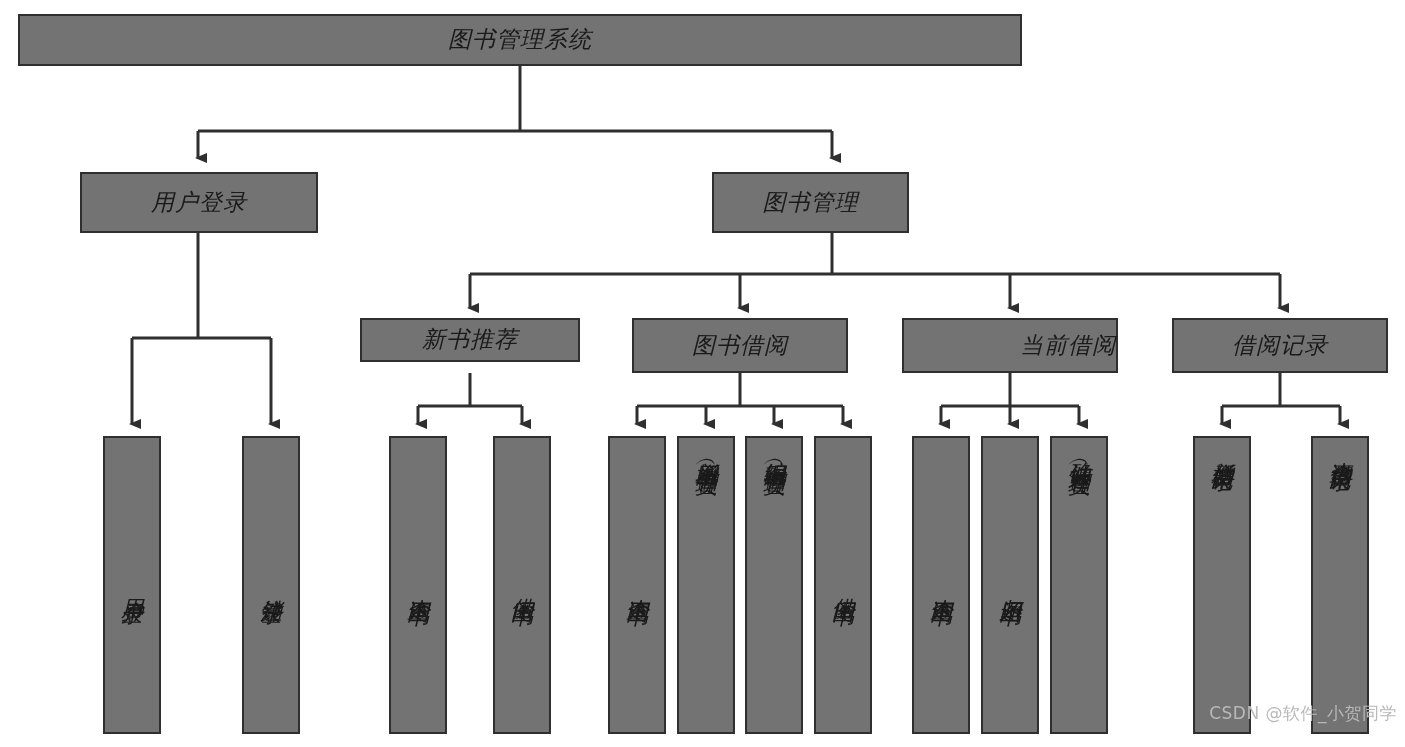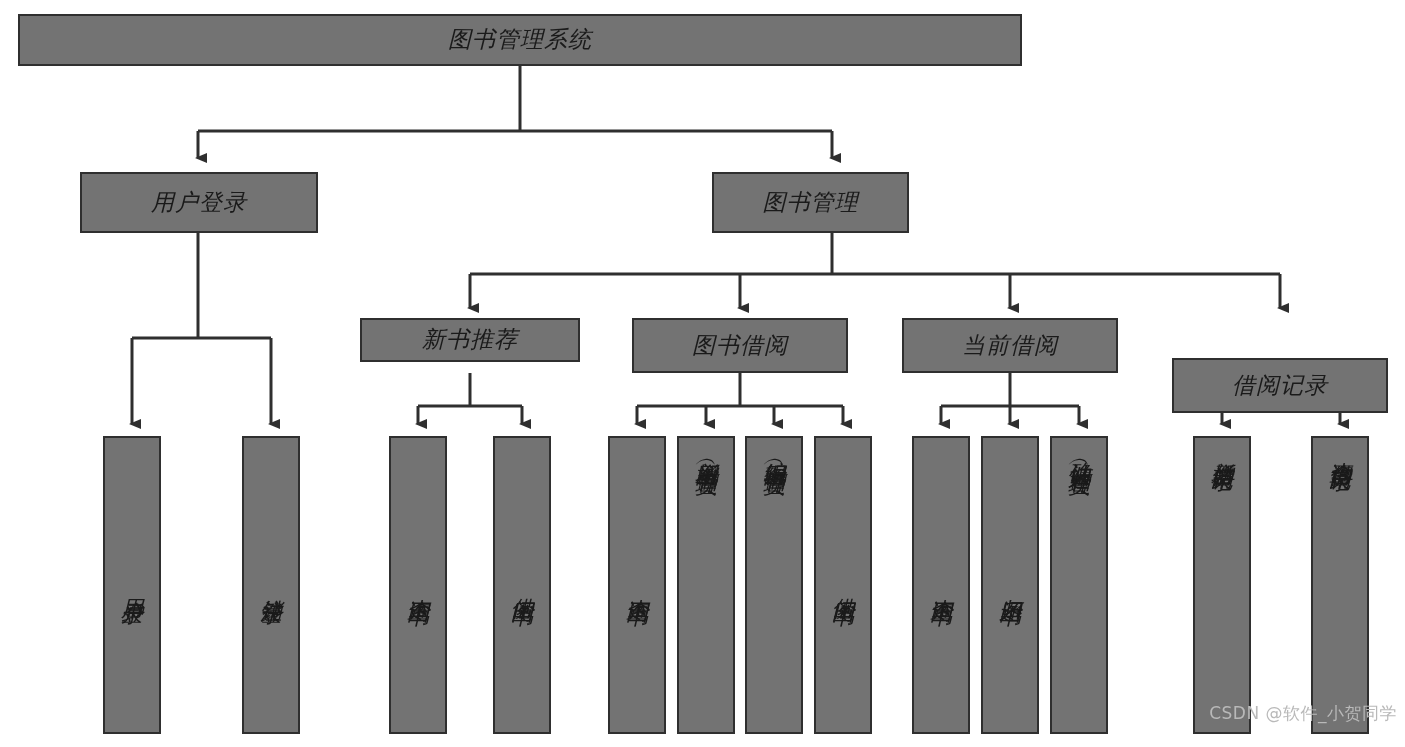--- a/index.html
+++ b/index.html
@@ -143,25 +143,25 @@
   </div>
 
   <div class="node horiz" style="left:360px; top:318px; width:220px; height:44px;">
     <span>新书推荐</span>
   </div>
 
   <div class="node horiz" style="left:632px; top:318px; width:216px; height:55px;">
     <span>图书借阅</span>
   </div>
 
-  <div class="node horiz" style="left:902px; top:318px; width:216px; height:55px;">
+  <div class="node horiz" style="left:902px; top:318px; width:216px; height:55px;justify-content:flex-end;">
     <span>当前借阅</span>
   </div>
 
-  <div class="node horiz" style="left:1172px; top:318px; width:216px; height:55px;margin-top:40px;">
+  <div class="node horiz" style="left:1172px; top:318px; width:216px; height:55px;">
     <span>借阅记录</span>
   </div>
 
   <div class="node vert tall-center" style="left:103px; top:436px; width:58px; height:298px;">
     <span class="vtext">用户登录</span>
   </div>
 
   <div class="node vert tall-center" style="left:242px; top:436px; width:58px; height:298px;">
     <span class="vtext">注销登录</span>
   </div>

